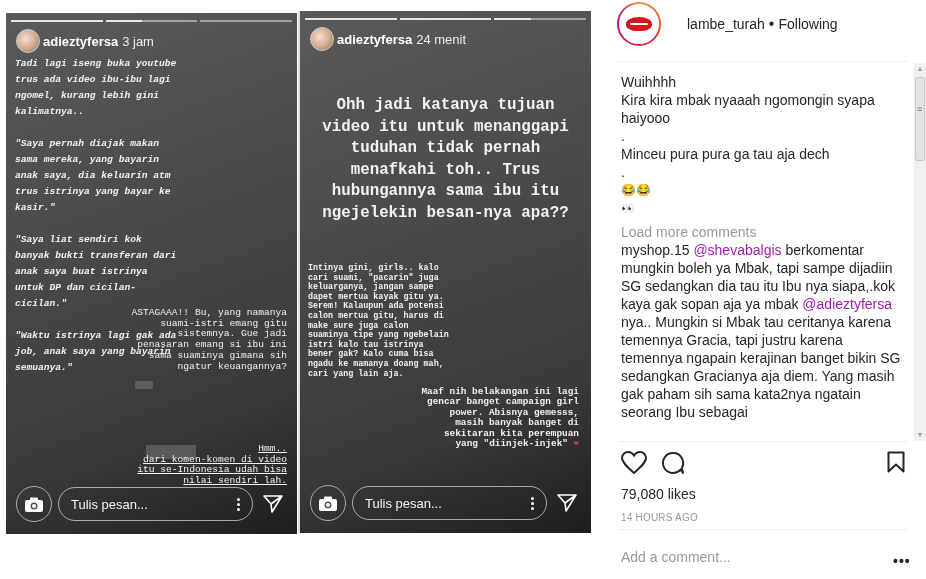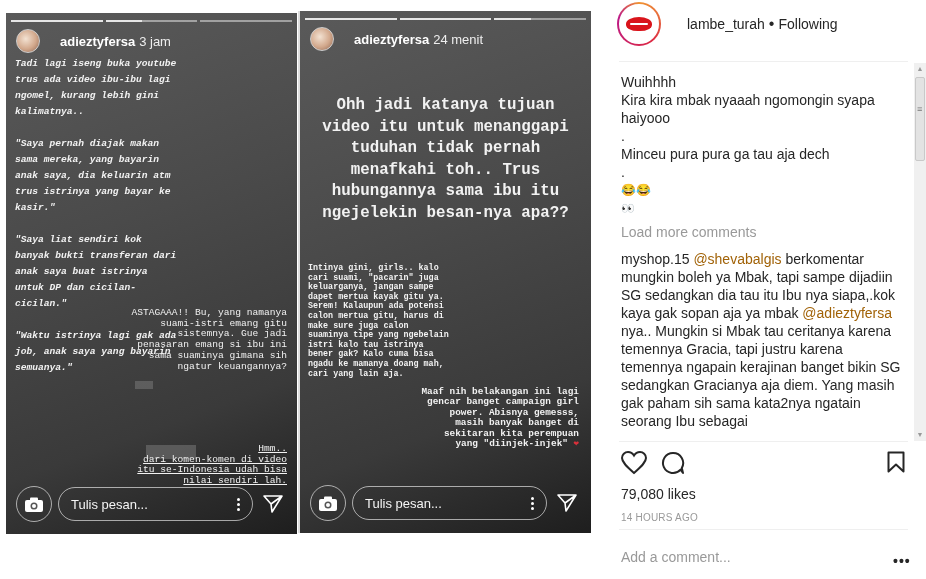--- a/index.html
+++ b/index.html
@@ -13,21 +13,21 @@
     overflow: hidden;
   }
   .story.s1 { left: 6px; top: 13px; width: 291px; height: 521px; }
   .story.s2 { left: 298px; top: 11px; width: 293px; height: 522px; border-left: 2px solid #ddd; }
 
   .progress { position: absolute; top: 7px; left: 5px; right: 5px; display: flex; gap: 3px; }
   .progress .bar { flex: 1; height: 2px; background: rgba(255,255,255,0.45); }
   .progress .bar.done { background: rgba(255,255,255,0.85); }
   .progress .bar.partial { background: linear-gradient(90deg, rgba(255,255,255,0.85) 0 40%, rgba(255,255,255,0.45) 40% 100%); }
 
-  .story-header { position: absolute; top: 16px; left: 10px; display: flex; align-items: center; gap: 20px; }
+  .story-header { position: absolute; top: 16px; left: 10px; display: flex; align-items: center; gap: 3px; }
   .story-avatar {
     width: 24px; height: 24px; border-radius: 50%;
     background: radial-gradient(circle at 40% 40%, #f3e2d2 0%, #d2a88c 55%, #8c6450 100%);
     border: 1px solid #ccc;
   }
   .story-user { color: #fff; font-size: 13px; font-weight: bold; font-family: "Liberation Sans", sans-serif; }
   .story-time { color: #eee; font-size: 13px; font-weight: normal; margin-left: 4px; }
 
   .mono {
     font-family: "Liberation Mono", monospace;
@@ -66,22 +66,22 @@
   .lips::after { content: ""; position: absolute; left: 4px; right: 4px; top: 6px; height: 2px; background: #fff; border-radius: 2px; }
   .post-user { font-size: 14px; color: #262626; }
   .post-dot { margin: 0 4px; color: #262626; }
   .post-follow { font-size: 14px; color: #262626; }
 
   .hr { position: absolute; left: 619px; width: 289px; height: 1px; background: #efefef; }
 
   .comments { position: absolute; left: 621px; top: 73px; width: 282px; height: 368px; overflow: hidden; font-size: 14px; line-height: 18px; color: #262626; }
   .c-user { font-weight: normal; color: #262626; }
   .c-line { display: block; min-height: 18px; }
-  .load-more { color: #999; margin-top: 6px; margin-bottom: 9px; display: block; }
-  .mention { color: #a16207; }
+  .load-more { color: #999; margin-top: 6px; display: block; }
+  .mention { color: #a21caf; }
 
   .scrollbar { position: absolute; left: 914px; top: 63px; width: 12px; height: 378px; background: #f0f0f0; }
   .scroll-up, .scroll-down { position: absolute; left: 0; width: 12px; height: 12px; font-size: 7px; color: #999; text-align: center; line-height: 12px; }
   .scroll-up { top: 0; }
   .scroll-down { bottom: 0; }
   .scroll-thumb { position: absolute; left: 1px; top: 14px; width: 10px; height: 84px; background: #e3e3e3; border: 1px solid #c9c9c9; border-radius: 2px; }
   .scroll-thumb::after { content: "≡"; position: absolute; top: 26px; left: 1px; font-size: 9px; color: #777; }
 
   .actions { position: absolute; left: 619px; top: 451px; width: 290px; height: 28px; }
   .act { position: absolute; top: 0; }

